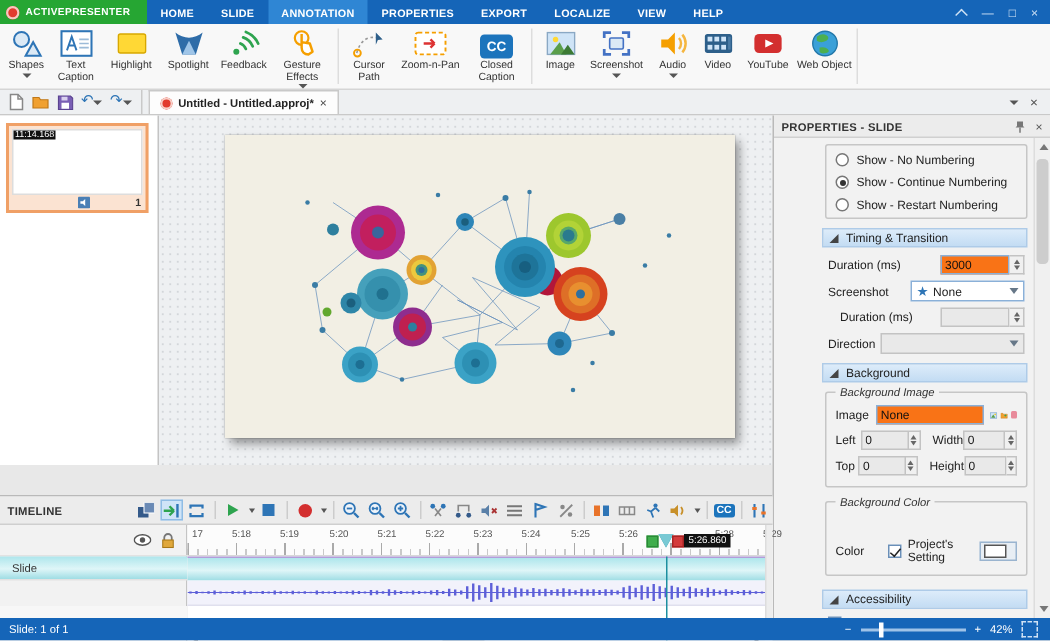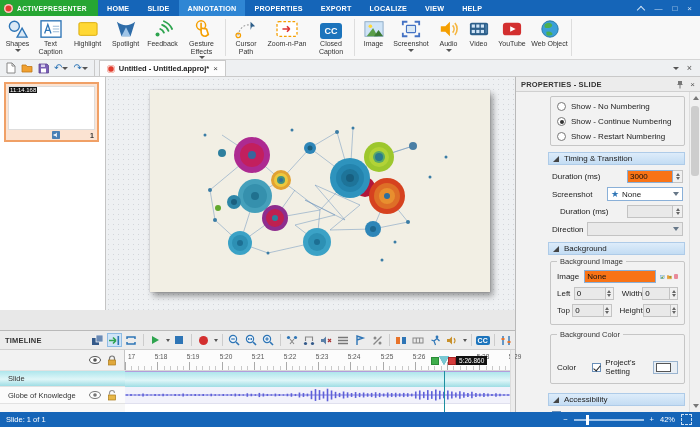--- a/index.html
+++ b/index.html
@@ -48,21 +48,21 @@
   #canvas { left:106px; top:77px; width:409px; height:233px; background:#eef0f2; background-image:radial-gradient(#d3d6da 0.7px, transparent 0.9px); background-size:5px 5px; }
   #slide { position:absolute; left:44px; top:13px; width:340px; height:202px; background:#f2efe4; box-shadow:3px 4px 6px rgba(0,0,0,.38), 0 0 1px #999; }
 
   
   #props { left:515px; top:77px; width:185px; height:335px; background:#f2f2f2; border-left:1px solid #b9b9b9; font-size:8px; color:#222; }
   #props-header { height:15px; background:#ececec; border-bottom:1px solid #d0d0d0; display:flex; align-items:center; padding:0 5px; }
   #props-header b { font-size:7.5px; color:#333; letter-spacing:.2px; }
   #props-header .hicons { margin-left:auto; display:flex; gap:6px; align-items:center; color:#555; }
   #props-body { position:absolute; left:0; top:15px; right:11px; bottom:0; padding:4px 4px 0 6px; overflow:hidden;margin-left:28px; }
   .groupbox { border:1px solid #c6c6c6; border-radius:2px; position:relative; }
-  .groupbox .legend { position:absolute; top:-5px; left:6px; background:#f2f2f2; padding:0 3px; font-size:7.5px; color:#333; }
+  .groupbox .legend { position:absolute; top:-5px; left:6px; background:#f2f2f2; padding:0 3px; font-size:7.5px; color:#333;font-style:italic; }
   .radio-row { display:flex; align-items:center; gap:5px; padding:3px 6px; }
   .radio { width:9px; height:9px; border:1px solid #777; border-radius:50%; background:#fff; position:relative; flex:none; }
   .radio.checked::after { content:""; position:absolute; left:2px; top:2px; width:4px; height:4px; border-radius:50%; background:#333; }
   .sec-head { height:13px; background:linear-gradient(#ddecfa,#c3dcf3); border:1px solid #aecbe8; display:flex; align-items:center; gap:5px; padding:0 4px; margin:6px 0 5px -2px; }
   .tri-exp { width:0; height:0; border-left:6px solid transparent; border-bottom:6px solid #444; }
   .prow { display:flex; align-items:center; margin:4px 2px; }
   .plabel { font-size:8px; color:#222; }
   .pinput { height:13px; border:1px solid #8ab0d8; background:#f97316; font-size:8px; padding:0 2px; font-family:"Liberation Sans",sans-serif; color:#111; }
   .pinput.dis { background:#e9e9e9; border-color:#c3c3c3; }
   .spin { width:10px; height:13px; border:1px solid #c3c3c3; border-left:none; background:#f0f0f0; display:flex; flex-direction:column; align-items:center; justify-content:space-evenly; }
@@ -690,33 +690,20 @@
           <ellipse cx="6" cy="4" rx="5.5" ry="3.5" fill="#fff" stroke="#555" stroke-width="1"></ellipse>
           <circle cx="6" cy="4" r="1.8" fill="#555"></circle>
         </svg>
       <svg width="10" height="11" viewBox="0 0 10 11">
           <path d="M2.5 5 V3.5 a2.5 2.5 0 0 1 5 0 V5" fill="none" stroke="#777" stroke-width="1.2"></path>
           <rect x="1.5" y="5" width="7" height="5" fill="#e0a83c" stroke="#a87818" stroke-width="0.7"></rect>
         </svg>
     </div>
     <div class="name-row" style="top:21px;height:16px;background:linear-gradient(#aee6ec,#dff6f8 55%,#9fdde4)">
       <span>Slide</span>
-    </div>
-    <div class="name-row" style="top:37px;height:17px;background:#fbfbfb">
-      <span>Globe of Knowledge</span>
-      <span style="margin-left:auto;display:flex;gap:6px;padding-right:8px;align-items:center">
-        <svg width="12" height="8" viewBox="0 0 12 8">
-            <ellipse cx="6" cy="4" rx="5.5" ry="3.5" fill="#fff" stroke="#777" stroke-width="1"></ellipse>
-            <circle cx="6" cy="4" r="1.8" fill="#777"></circle>
-          </svg>
-        <svg width="10" height="11" viewBox="0 0 10 11">
-            <path d="M2.5 4.5 V3 a2.5 2.5 0 0 1 5 0" fill="none" stroke="#999" stroke-width="1.2"></path>
-            <rect x="1.5" y="5" width="7" height="5" fill="#e8b848" stroke="#a87818" stroke-width="0.7"></rect>
-          </svg>
-      </span>
     </div>
     <div class="name-row" style="top:54px;height:15px;background:#f7f7f7"></div>
   </div>
 
   <div id="tl-tracks">
     <div id="ruler">
         <span class="rlab" style="left: 3px; transform: none;">17</span>
         <span class="rlab" style="left: 36px;">5:18</span>
         <span class="rlab" style="left: 68px;">5:19</span>
         <span class="rlab" style="left: 101px;">5:20</span>

